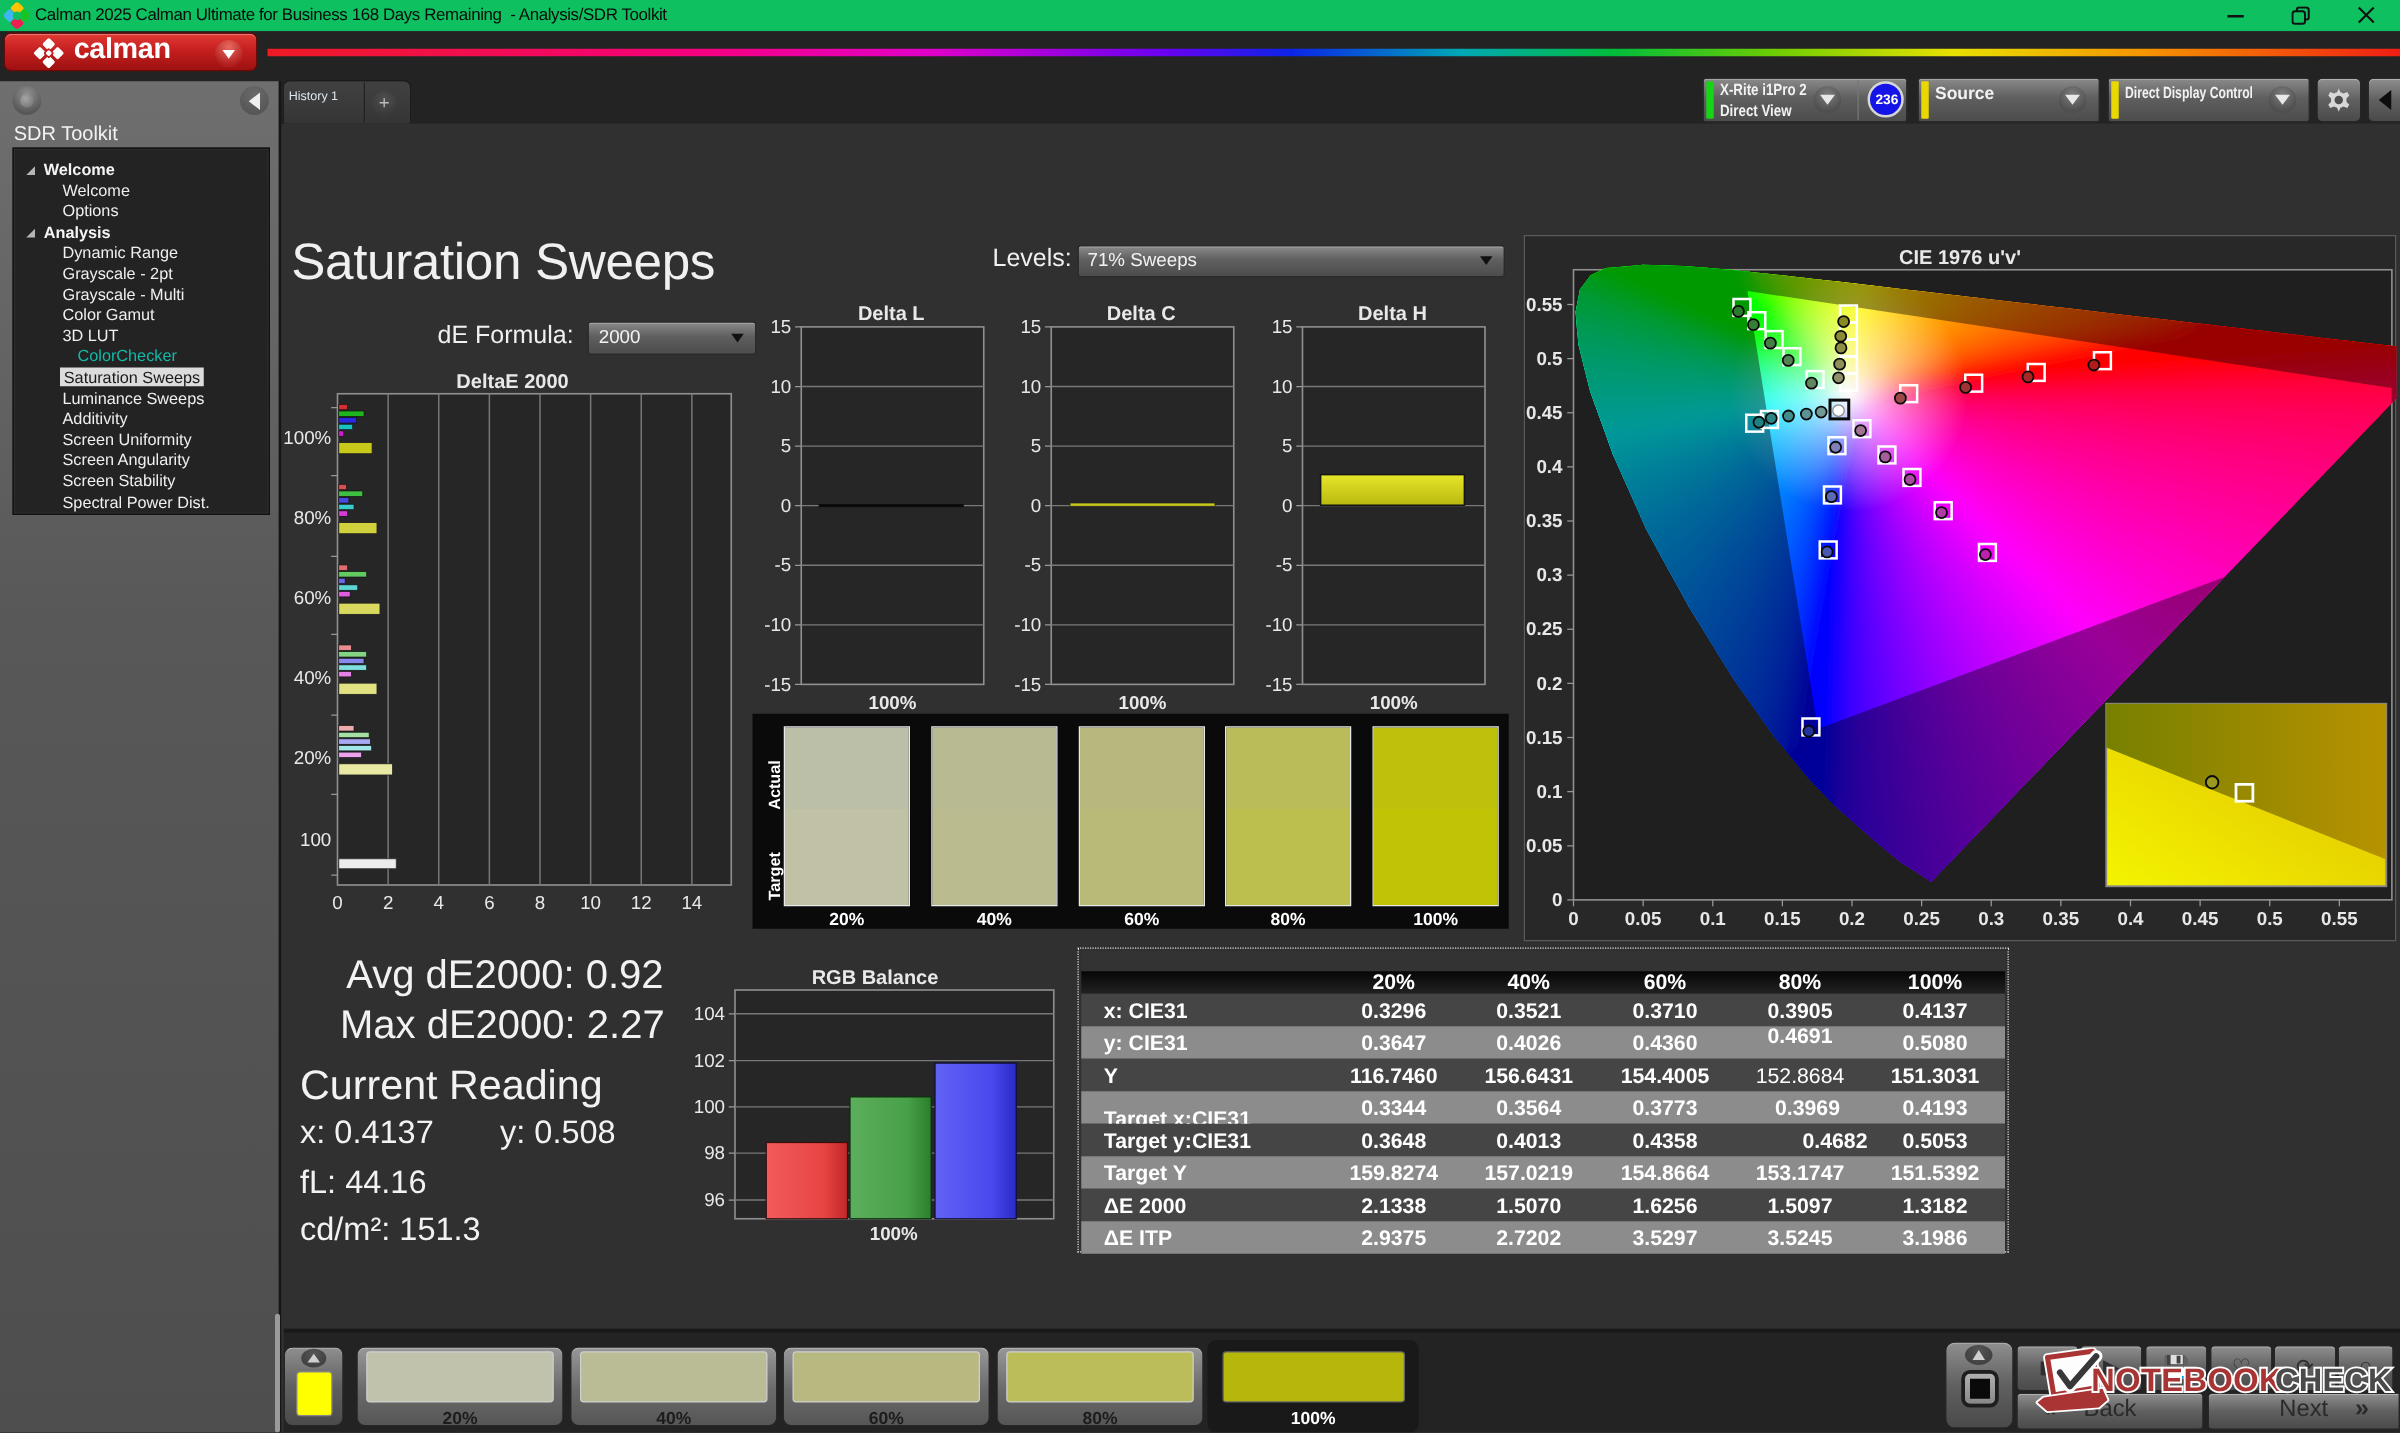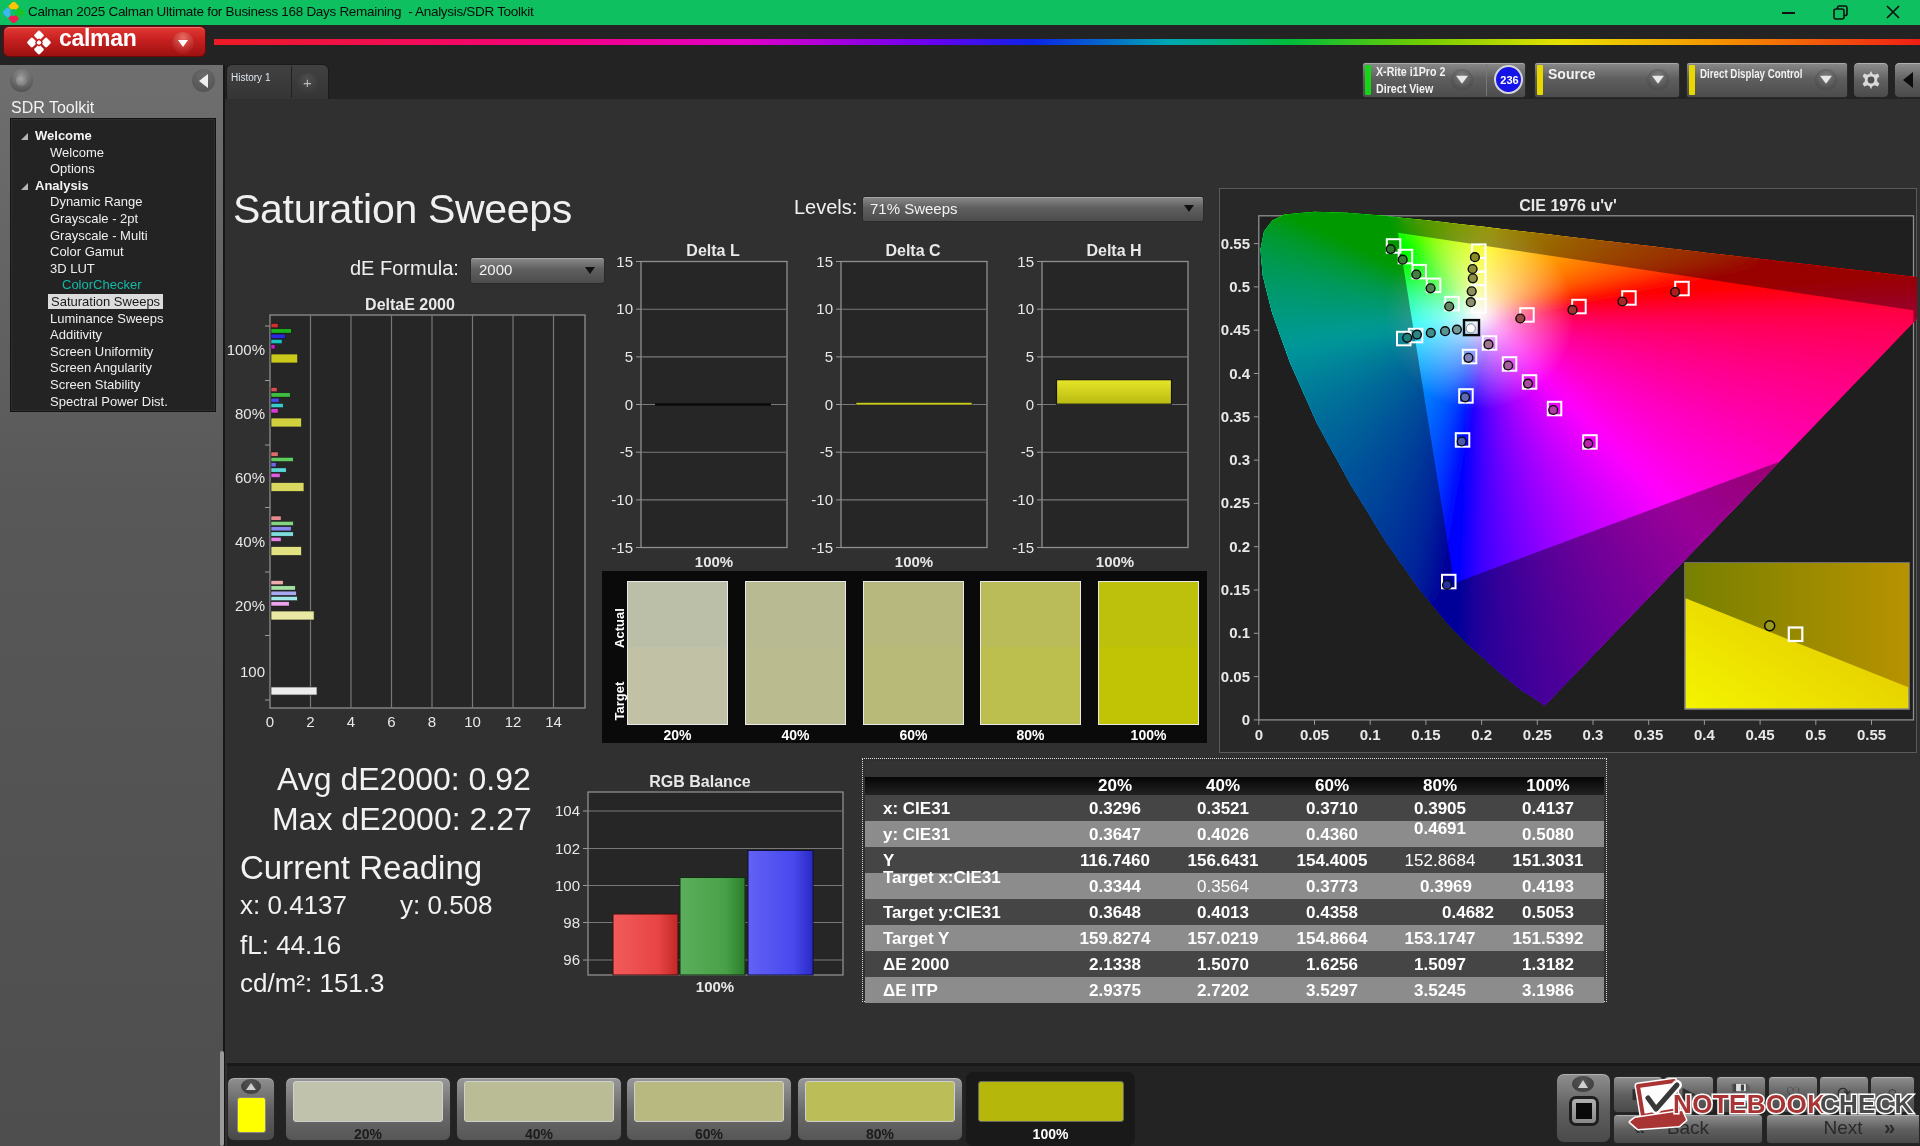--- a/index.html
+++ b/index.html
@@ -722,23 +722,23 @@
       <div class="abs" style="left:521px;top:58px;width:108px;text-align:center;font-size:17px;font-weight:bold;color:#fff">0.4691</div>
       <div class="abs" style="left:629px;top:63.5px;width:108px;text-align:center;font-size:17px;font-weight:bold;color:#fff">0.5080</div>
       <div class="abs" style="left:0;top:85.5px;width:739px;height:26px;background:#454545"></div>
       <div class="abs" style="left:18px;top:89.5px;font-size:17px;font-weight:bold;color:#fff">Y</div>
       <div class="abs" style="left:196px;top:89.5px;width:108px;text-align:center;font-size:17px;font-weight:bold;color:#fff">116.7460</div>
       <div class="abs" style="left:304px;top:89.5px;width:108px;text-align:center;font-size:17px;font-weight:bold;color:#fff">156.6431</div>
       <div class="abs" style="left:413px;top:89.5px;width:108px;text-align:center;font-size:17px;font-weight:bold;color:#fff">154.4005</div>
       <div class="abs" style="left:521px;top:89.5px;width:108px;text-align:center;font-size:17px;font-weight:normal;color:#fff">152.8684</div>
       <div class="abs" style="left:629px;top:89.5px;width:108px;text-align:center;font-size:17px;font-weight:bold;color:#fff">151.3031</div>
       <div class="abs" style="left:0;top:111.5px;width:739px;height:26px;background:#8c8c8c"></div>
-      <div class="abs" style="left:18px;top:107px;font-size:17px;font-weight:bold;color:#fff">Target x:CIE31</div>
+      <div class="abs" style="left:18px;top:125px;font-size:17px;font-weight:bold;color:#fff">Target x:CIE31</div>
       <div class="abs" style="left:196px;top:115.5px;width:108px;text-align:center;font-size:17px;font-weight:bold;color:#fff">0.3344</div>
-      <div class="abs" style="left:304px;top:115.5px;width:108px;text-align:center;font-size:17px;font-weight:normal;color:#fff">0.3564</div>
+      <div class="abs" style="left:304px;top:115.5px;width:108px;text-align:center;font-size:17px;font-weight:bold;color:#fff">0.3564</div>
       <div class="abs" style="left:413px;top:115.5px;width:108px;text-align:center;font-size:17px;font-weight:bold;color:#fff">0.3773</div>
       <div class="abs" style="left:499px;top:115.5px;width:108px;text-align:right;font-size:17px;font-weight:bold;color:#fff">0.3969</div>
       <div class="abs" style="left:629px;top:115.5px;width:108px;text-align:center;font-size:17px;font-weight:bold;color:#fff">0.4193</div>
       <div class="abs" style="left:0;top:137.5px;width:739px;height:26px;background:#454545"></div>
       <div class="abs" style="left:18px;top:141.5px;font-size:17px;font-weight:bold;color:#fff">Target y:CIE31</div>
       <div class="abs" style="left:196px;top:141.5px;width:108px;text-align:center;font-size:17px;font-weight:bold;color:#fff">0.3648</div>
       <div class="abs" style="left:304px;top:141.5px;width:108px;text-align:center;font-size:17px;font-weight:bold;color:#fff">0.4013</div>
       <div class="abs" style="left:413px;top:141.5px;width:108px;text-align:center;font-size:17px;font-weight:bold;color:#fff">0.4358</div>
       <div class="abs" style="left:521px;top:141.5px;width:108px;text-align:right;font-size:17px;font-weight:bold;color:#fff">0.4682</div>
       <div class="abs" style="left:629px;top:141.5px;width:108px;text-align:center;font-size:17px;font-weight:bold;color:#fff">0.5053</div>

